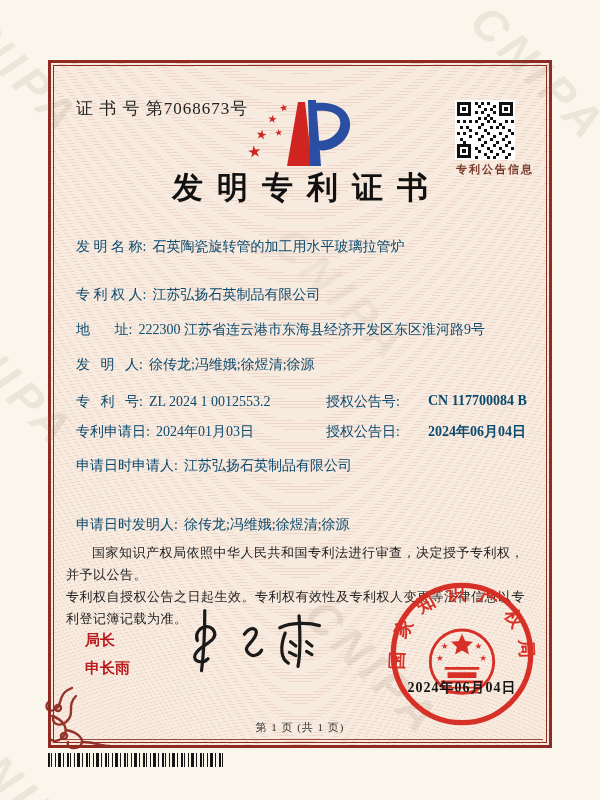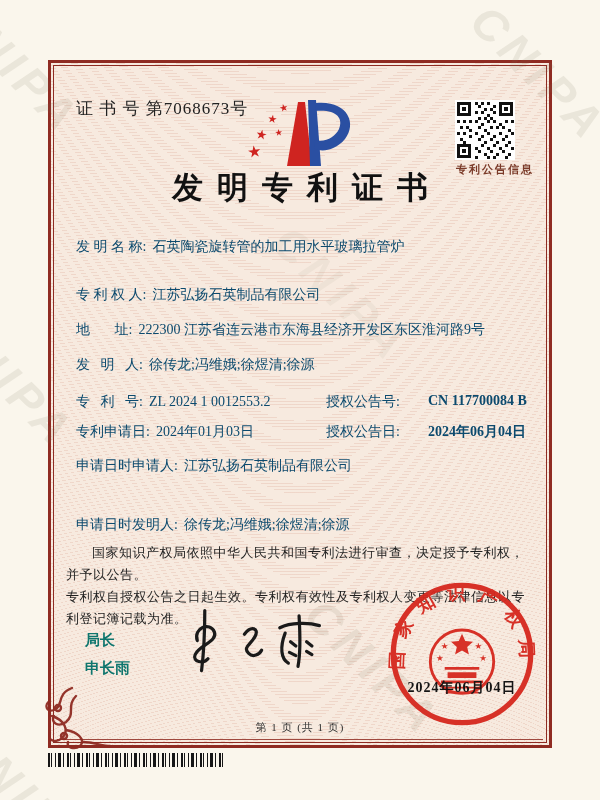--- a/index.html
+++ b/index.html
@@ -49,21 +49,21 @@
   .row .val2{position:absolute;left:352px;font-weight:bold;}
   .legal{
     position:absolute;left:66px;top:542px;width:470px;
     font-size:13px;color:#1f1f1f;line-height:22px;
     letter-spacing:0.5px;
   }
   .legal .l1{text-indent:2em;}
   .director{
     position:absolute;left:85px;top:626px;
     font-family:"Liberation Sans","DejaVu Sans",sans-serif;
-    font-weight:700;font-size:15px;color:#0f766e;line-height:28px;
+    font-weight:700;font-size:15px;color:#b91c1c;line-height:28px;
   }
   .signature{position:absolute;left:178px;top:604px;width:150px;height:70px;}
   .seal{position:absolute;left:388px;top:580px;width:148px;height:148px;opacity:.95;}
   .seal-date{
     position:absolute;left:398px;top:679px;width:128px;text-align:center;
     font-size:14px;font-weight:700;color:#151515;letter-spacing:1px;
   }
   .footer-page{
     position:absolute;left:0;top:720px;width:100%;text-align:center;
     font-size:11px;color:#333;letter-spacing:1px;font-family:Liberation Serif, serif;

